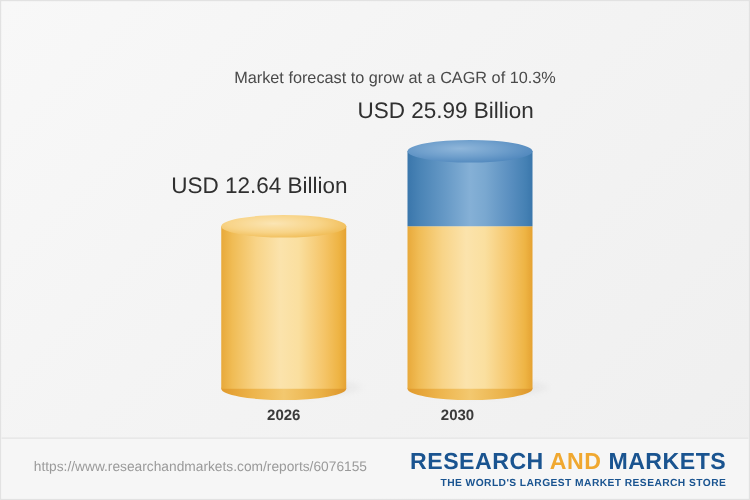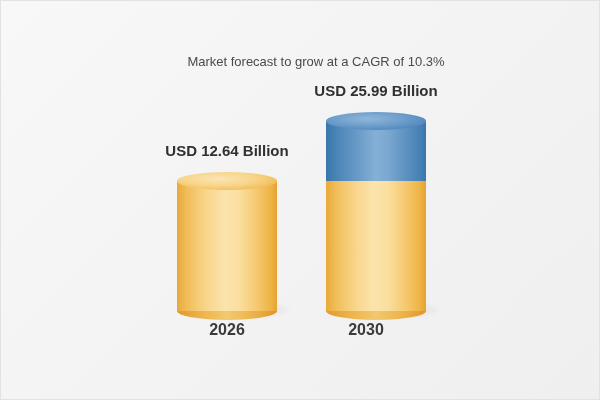--- a/index.html
+++ b/index.html
@@ -62,23 +62,22 @@
     bottom: 42px;
   }
   .bar-group.g2026 { left: 176px; width: 100px; }
   .bar-group.g2030 { left: 325px; width: 100px; }
 
   
   .value-label {
     position: absolute;
     left: -40px;
     width: 180px;
-    text-align: center;
-    font-size: 15px;
-    font-weight: bold;
+    font-size: 18px;
+    font-weight: normal;
     color: #303030;
   }
   .g2026 .value-label { bottom: 152px; }
   .g2030 .value-label { bottom: 212px; }
 
   
   .cylinder {
     position: absolute;
     bottom: 0;
     left: 0;
@@ -157,21 +156,21 @@
     background: radial-gradient(ellipse at 42% 38%,
       #8fb6da 0%, #6f9fcc 42%, #5289be 75%, #3f79ad 100%);
   }
 
   
   .cat-label {
     position: absolute;
     bottom: 14px;
     width: 100px;
     text-align: center;
-    font-size: 16px;
+    font-size: 12px;
     font-weight: bold;
     color: #3a3a3a;
   }
   .cat-label.c2026 { left: 176px; }
   .cat-label.c2030 { left: 315px; }
 
   
   .footer {
     position: absolute;
     left: 0;
@@ -249,14 +248,21 @@
           <div class="seg-top"></div>
         </div>
       </div>
     </div>
 
     <div class="cat-label c2026">2026</div>
     <div class="cat-label c2030">2030</div>
 
   </div>
 
+  <div class="footer">
+    <div class="footer-url">https://www.researchandmarkets.com/reports/6076155</div>
+    <div class="logo">
+      <div class="logo-main"><span>RESEARCH </span><span class="logo-and">AND </span><span>MARKETS</span></div>
+      <div class="logo-tag">THE WORLD'S LARGEST MARKET RESEARCH STORE</div>
+    </div>
+  </div>
 
 </div>
 
 </body></html>

